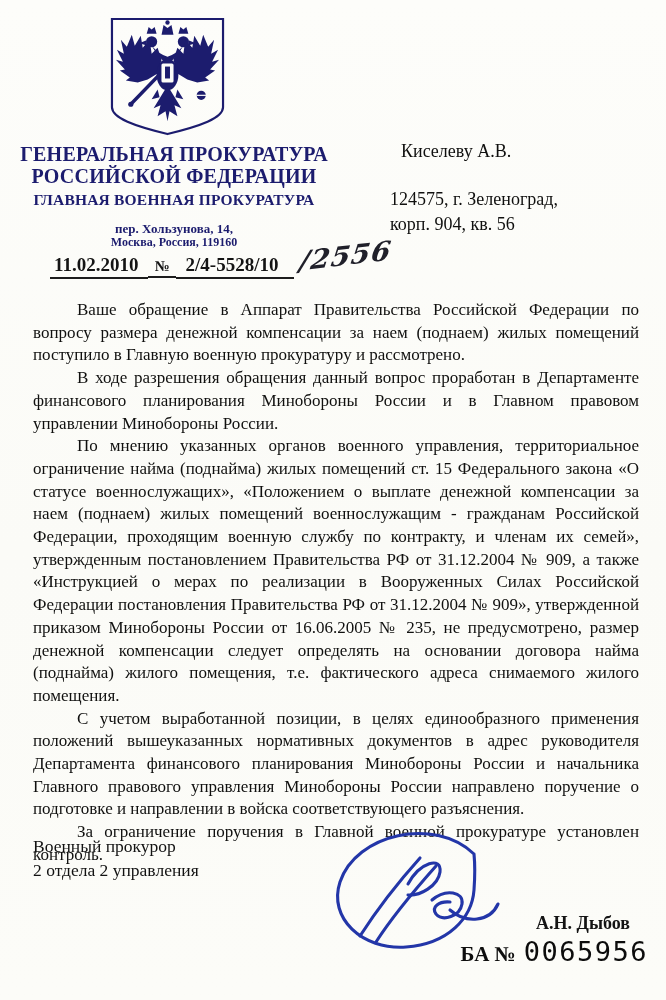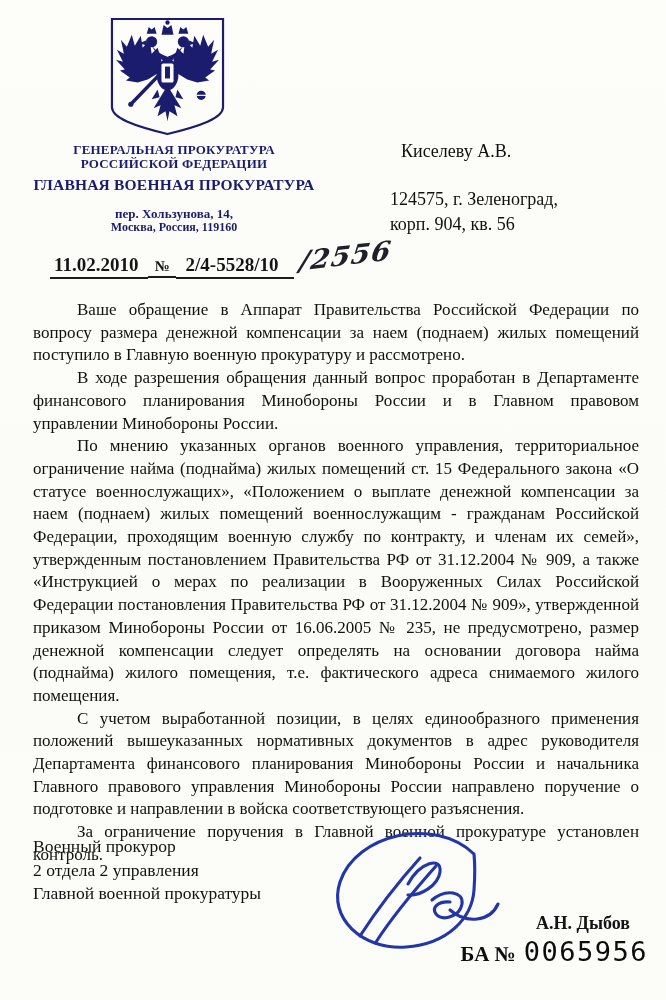--- a/index.html
+++ b/index.html
@@ -14,21 +14,21 @@
     overflow: hidden;
     box-shadow: 0 0 6px rgba(0,0,0,.25);
   }
   
   .emblem { position:absolute; left:108px; top:16px; width:119px; height:121px; }
   .org-block {
     position:absolute; left:18px; top:143px; width:312px;
     text-align:center; color: var(--letterhead_ink, #1c1c6e);
     font-weight:bold; line-height:1.1;
   }
-  .org-line1, .org-line2 { font-size:13px; letter-spacing:.2px; }
+  .org-line1, .org-line2 { font-size:20px; letter-spacing:.2px; }
   .org-line3 { font-size:15.5px; margin-top:4px; letter-spacing:.2px; }
   .org-addr1 { font-size:13px; margin-top:14px; }
   .org-addr2 { font-size:12px; }
   .date-line {
     position:absolute; left:50px; top:246px;
     font-size:19px; font-weight:bold; white-space:nowrap; color:#141414;
   }
   .date-line .ul { border-bottom:2px solid #1d1d1d; padding-bottom:1px; display:inline-block;text-align:center; }
   .date-val   { padding:0 10px 1px 4px; }
   .num-sign   { font-size:15px; padding:0 6px 3px 6px; }
@@ -142,21 +142,20 @@
     <p>Ваше обращение в Аппарат Правительства Российской Федерации по вопросу размера денежной компенсации за наем (поднаем) жилых помещений поступило в Главную военную прокуратуру и рассмотрено.</p>
     <p>В ходе разрешения обращения данный вопрос проработан в Департаменте финансового планирования Минобороны России и в Главном правовом управлении Минобороны России.</p>
     <p>По мнению указанных органов военного управления, территориальное ограничение найма (поднайма) жилых помещений ст. 15 Федерального закона «О статусе военнослужащих», «Положением о выплате денежной компенсации за наем (поднаем) жилых помещений военнослужащим - гражданам Российской Федерации, проходящим военную службу по контракту, и членам их семей», утвержденным постановлением Правительства РФ от 31.12.2004 № 909, а также «Инструкцией о мерах по реализации в Вооруженных Силах Российской Федерации постановления Правительства РФ от 31.12.2004 № 909», утвержденной приказом Минобороны России от 16.06.2005 № 235, не предусмотрено, размер денежной компенсации следует определять на основании договора найма (поднайма) жилого помещения, т.е. фактического адреса снимаемого жилого помещения.</p>
     <p>С учетом выработанной позиции, в целях единообразного применения положений вышеуказанных нормативных документов в адрес руководителя Департамента финансового планирования Минобороны России и начальника Главного правового управления Минобороны России направлено поручение о подготовке и направлении в войска соответствующего разъяснения.</p>
     <p>За ограничение поручения в Главной военной прокуратуре установлен контроль.</p>
   </div>
 
   <div class="sig-block">
     <div>Военный прокурор</div>
     <div>2 отдела 2 управления</div>
-    <div>Главной военной прокуратуры</div>
   </div>
 
   <div class="signature-svg">
     <svg viewBox="0 0 195 145" width="195" height="145" xmlns="http://www.w3.org/2000/svg">
       <g fill="none" stroke="var(--signature_ink, #2336a8)" stroke-width="3.1" stroke-linecap="round">
         <path d="M152,32 C112,-6 34,12 18,60 C6,96 40,128 84,125 C126,122 150,96 152,68 C153,54 153,42 152,32"></path>
         <path d="M38,114 C56,86 80,56 98,36"></path>
         <path d="M54,120 C72,92 98,62 114,44"></path>
         <path d="M86,62 C98,40 120,34 118,50 C116,64 98,74 86,73"></path>
         <path d="M110,78 C124,66 142,70 140,82 C138,94 121,100 114,92 C109,85 117,79 128,80"></path>

